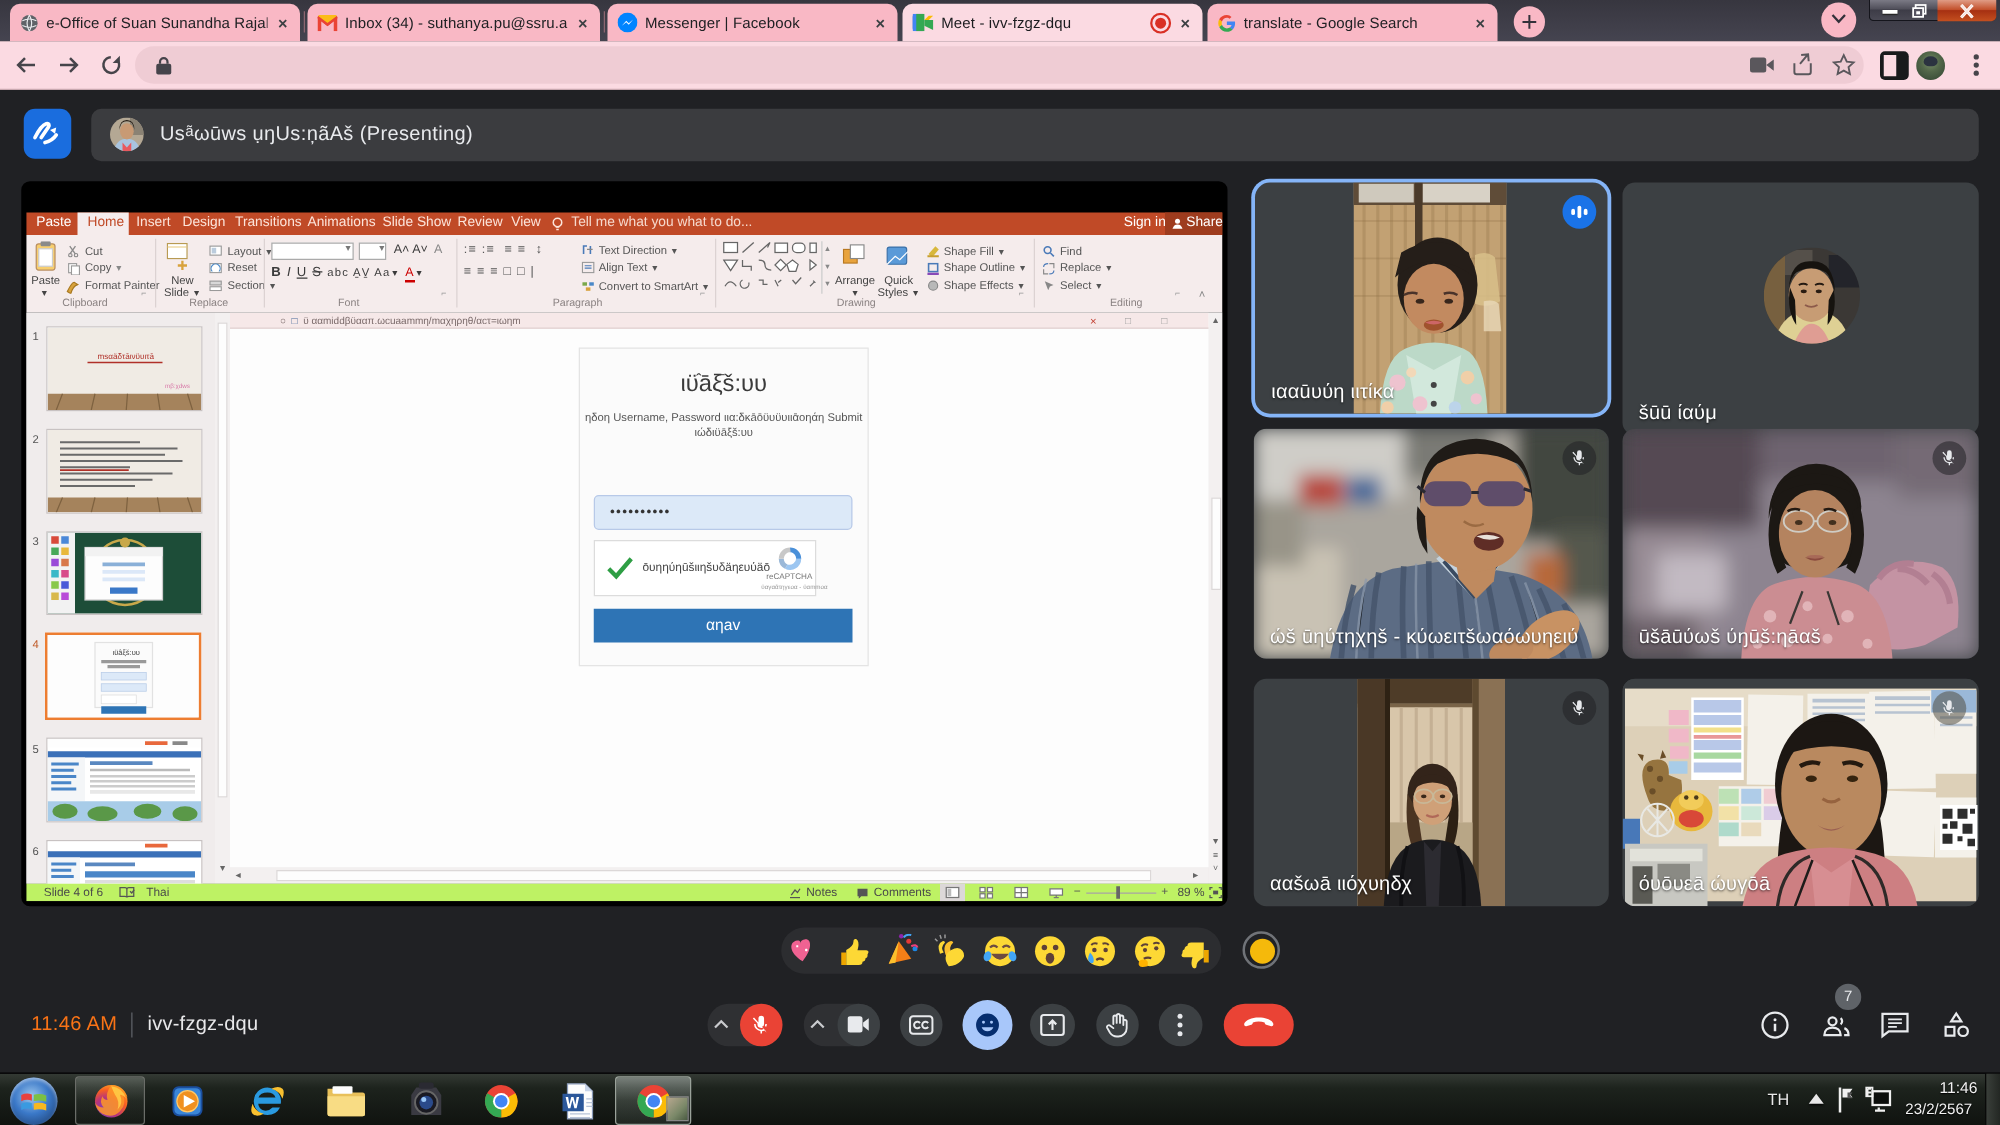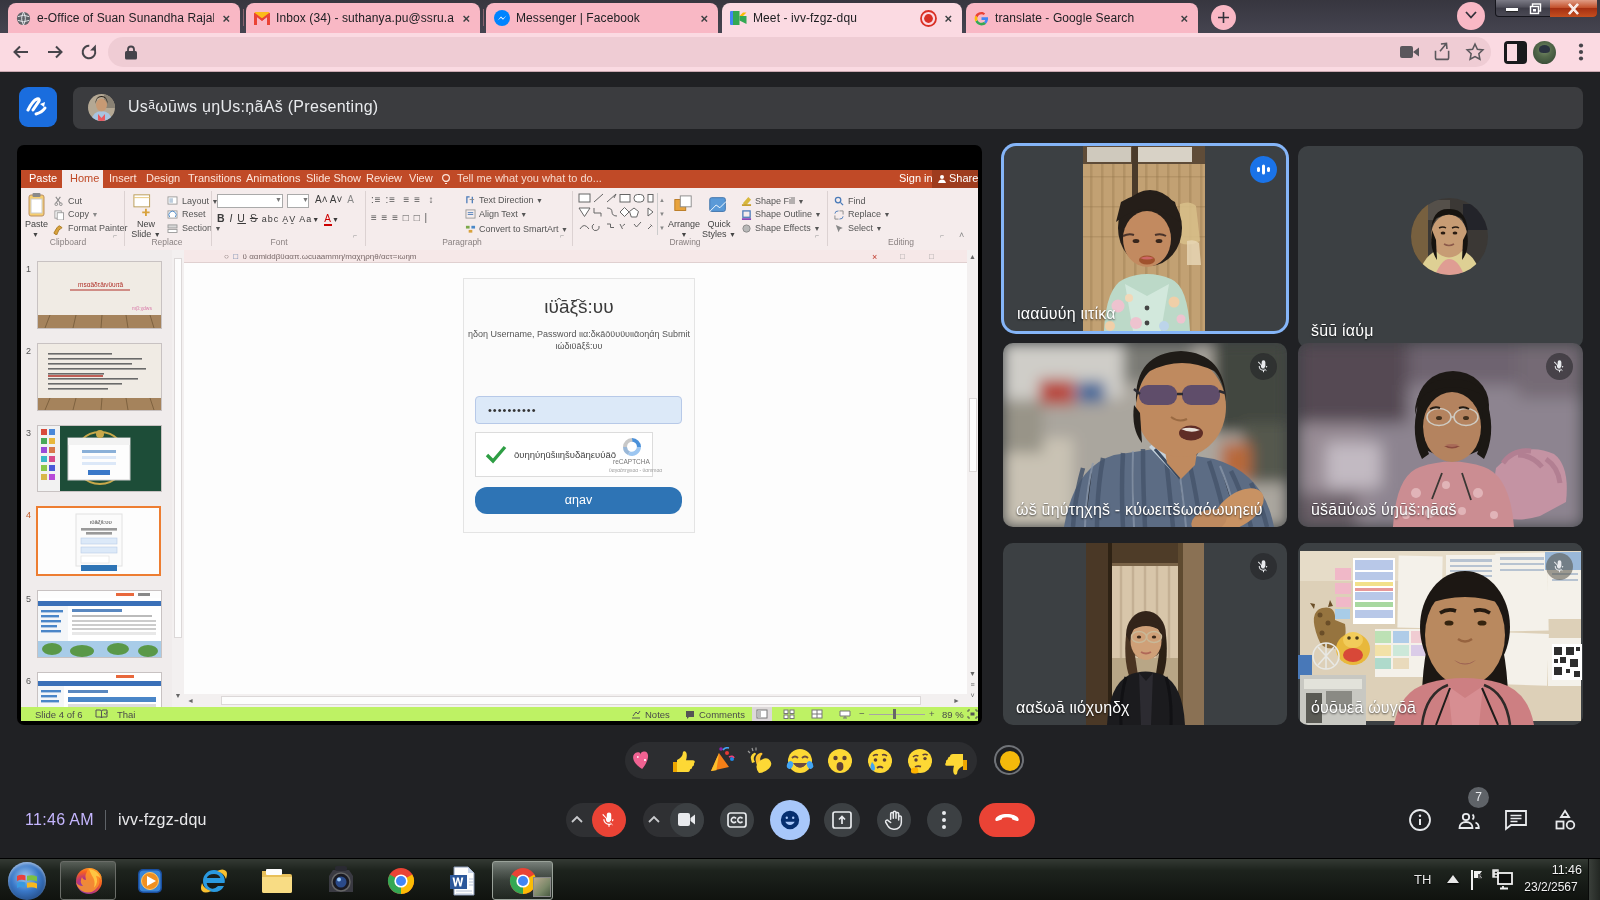--- a/index.html
+++ b/index.html
@@ -581,21 +581,21 @@
           <path d="M-2 12 q-8 2-7-3 q.6-2.4 4-2.4 q4.4 0 3 5.4z" fill="#ffb300"></path>
         </g>
     <g transform="translate(332,14)">
           <path d="M8-1 h-4 v-10 h4z" fill="#eda600" transform="translate(0,10)"></path>
           <path d="M4-11 v7 h-10 q-3 0-3 2.6 q-2.4.4-2.4 2.8 q-2 .6-1.6 3 q-2 3 1 3.4 h7 q-1.5 5-.2 7.6 c1 2 3.4 1.6 3.4-.4 q0-4 5.8-7z" fill="#fdd835" transform="translate(0,-3)"></path>
         </g>
   </svg>
   <div class="abs" style="left:994px;top:673px;width:30px;height:30px;border-radius:50%;border:2px solid #707378;background:#202124"></div>
   <div class="abs" style="left:1000px;top:679px;width:20px;height:20px;border-radius:50%;background:#f5b90b"></div>
 
-  <div class="abs" style="left:25px;top:739px;color:#c4b5fd;font-size:16px;font-weight:500;letter-spacing:.3px">11:46 AM</div>
+  <div class="abs" style="left:25px;top:739px;color:#f97316;font-size:16px;font-weight:500;letter-spacing:.3px">11:46 AM</div>
   <div class="abs" style="left:105px;top:738px;width:1px;height:20px;background:#5f6368"></div>
   <div class="abs" style="left:118px;top:739px;color:#e8e8ea;font-size:16px;letter-spacing:.2px">ivv-fzgz-dqu</div>
 
   <div class="abs" style="left:566px;top:731px;width:60px;height:34px;border-radius:17px;background:#2f3033"></div>
   <svg class="abs" style="left:570px;top:742px" width="14" height="12" viewBox="0 0 14 12">
         <path d="M2 8 L7 3 L12 8" stroke="#c9cacd" stroke-width="1.8" fill="none"></path>
       </svg>
   <div class="abs" style="left:592px;top:731px;width:34px;height:34px;border-radius:50%;background:#ea4335"></div>
   <svg class="abs" style="left:600px;top:739px" width="18" height="18" viewBox="0 0 24 24" fill="#fff">
         <path d="M15 10.6V5a3 3 0 0 0-6 0v.8zM12 14a3 3 0 0 0 3-3v-.3L9.3 5A3 3 0 0 0 9 6.4V11a3 3 0 0 0 3 3zm6-3h-1.7a4.3 4.3 0 0 1-.4 1.9l1.2 1.2A6 6 0 0 0 18 11zm-1.2 7.4L4.3 3.9 3 5.1l4.9 4.9v1a4.1 4.1 0 0 0 4.1 4.1 4 4 0 0 0 1.3-.2l1.4 1.4a6 6 0 0 1-2.7.7A5.9 5.9 0 0 1 6 11H4.3a7.7 7.7 0 0 0 6.9 7.6V21h1.6v-2.4a8 8 0 0 0 2.7-.8l2.1 2.1z"></path>
@@ -998,21 +998,21 @@
             </svg>
       <div class="abs" style="left:330px;top:199px;color:#444;font-size:9.5px">ōυηηύηūšιιηšυδäηευύäō</div>
       <svg class="abs" style="left:435px;top:186px" width="26" height="24" viewBox="0 0 26 24">
               <path d="M13 2 a9 9 0 0 1 9 9 h-4 a5.5 5.5 0 0 0 -5.5-5.5z" fill="#4a90d9"></path>
               <path d="M22 11 a9 9 0 0 1 -13 8 l2-3.4 a5.5 5.5 0 0 0 7-5z" fill="#5aa0e8" opacity=".6"></path>
               <path d="M4 11 a9 9 0 0 0 5 8 l2-3.4 a5.5 5.5 0 0 1 -3-4.6z" fill="#9ab8d8"></path>
               <path d="M13 2 a9 9 0 0 0 -9 9 h4 a5.5 5.5 0 0 1 5.5-5.5z" fill="#c8c8c8"></path>
             </svg>
       <div class="abs" style="left:429px;top:208px;color:#777;font-size:6.5px">reCAPTCHA</div>
       <div class="abs" style="left:425px;top:217px;color:#999;font-size:5px">ϋαγαᾱτηγεοα - ϋαmmοα</div>
-      <div class="abs" style="left:291px;top:237px;width:207px;height:27px;background:#2e74b5;border-radius:12px;color:#fff;font-size:12.5px;text-align:center;line-height:27px">αηav</div>
+      <div class="abs" style="left:291px;top:237px;width:207px;height:27px;background:#2e74b5;border-radius:0;color:#fff;font-size:12.5px;text-align:center;line-height:27px">αηav</div>
 
     </div>
     <div class="abs" style="left:163px;top:444px;width:783px;height:13px;background:#f3f0f0"></div>
     <div class="abs" style="left:166px;top:446px;width:9px;height:9px;color:#666;font-size:7px;line-height:9px">◄</div>
     <div class="abs" style="left:200px;top:446px;width:700px;height:9px;background:#fdfdfd;border:1px solid #dcd8d8"></div>
     <div class="abs" style="left:932px;top:446px;width:9px;height:9px;color:#666;font-size:7px;line-height:9px">►</div>
     <div class="abs" style="left:946px;top:0;width:11px;height:457px;background:#f3f0f0"></div>
     <div class="abs" style="left:947px;top:2px;width:9px;height:9px;color:#666;font-size:7px;line-height:9px;text-align:center">▲</div>
     <div class="abs" style="left:947.5px;top:148px;width:8px;height:74px;background:#fdfdfd;border:1px solid #dcd8d8"></div>
     <div class="abs" style="left:947px;top:418px;width:9px;height:30px;color:#666;font-size:7px;line-height:11px;text-align:center">▼<br>≡<br>˅</div>

